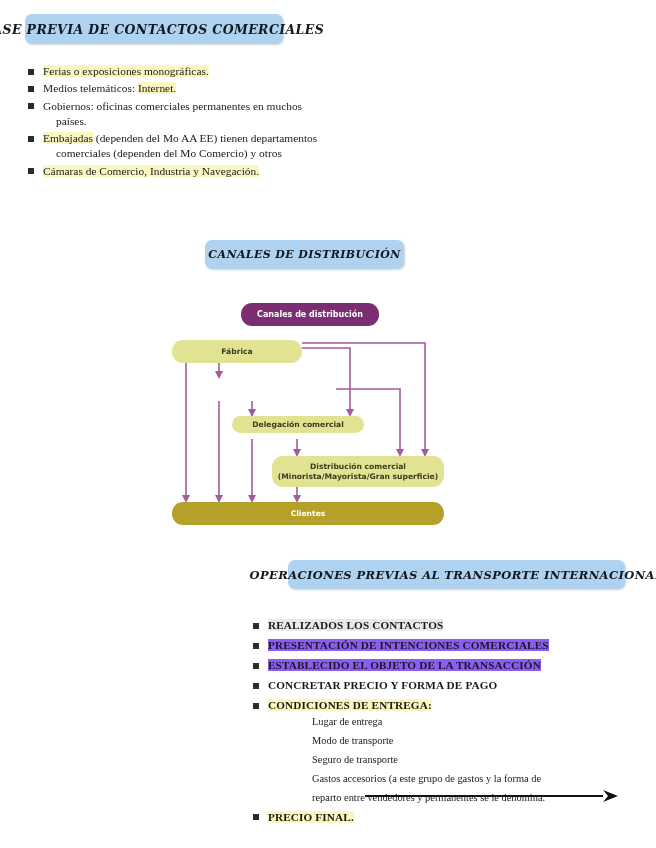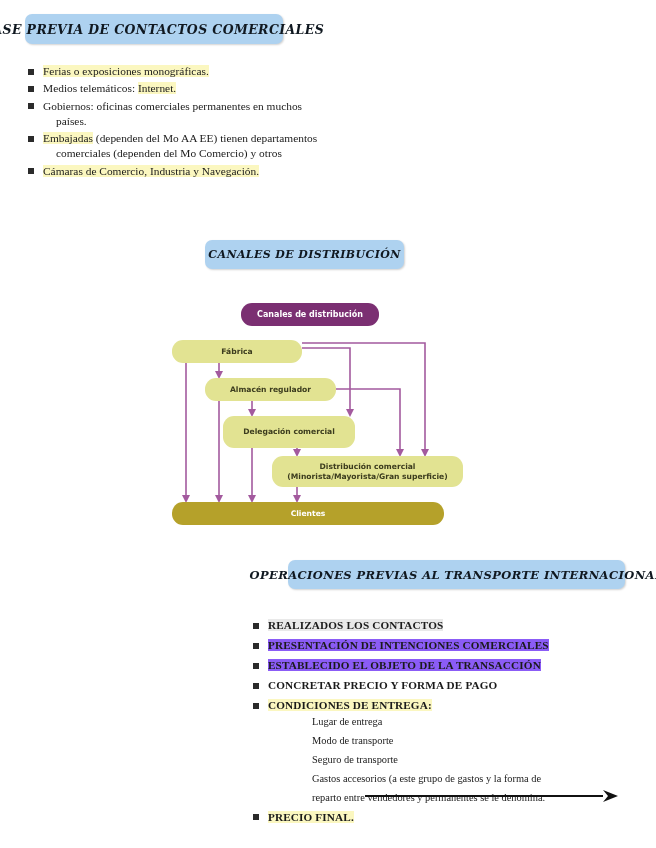--- a/index.html
+++ b/index.html
@@ -85,22 +85,22 @@
     line-height:1.25;
     z-index:3;
   }
   .n-yellow { background:#e2e392; color:#3c3c1e; }
   .n-purple { background:#7b2f72; color:#ffffff; }
   .n-olive  { background:#b5a12a; color:#ffffff; }
 
   #n-title  { left:241px; top:303px; width:138px; height:23px; font-size:8px; }
   #n-fab    { left:172px; top:340px; width:130px; height:23px; }
   #n-alm    { left:205px; top:378px; width:131px; height:23px; }
-  #n-del    { left:223px; top:416px; width:132px; height:32px; }
-  #n-dist   { left:272px; top:456px; width:191px; height:31px; }
+  #n-del    { left:232px; top:416px; width:132px; height:17px; }
+  #n-dist   { left:272px; top:456px; width:172px; height:31px; }
   #n-cli    { left:172px; top:502px; width:272px; height:23px; }
 
   #wires { position:absolute; left:0; top:0; width:656px; height:848px; z-index:2; }
 
   #bottom-arrow { position:absolute; left:365px; top:789px; width:255px; height:14px; z-index:4; }
 </style>
 </head>
 <body>
 
 <div class="page">
@@ -158,21 +158,20 @@
         <path d="M 302 343 L 425 343 L 425 453"></path>
 
         <path d="M 336 389 L 400 389 L 400 453"></path>
       </g>
     </svg>
 
     <div class="node n-purple" id="n-title">Canales de distribución</div>
 
     <div class="node n-yellow" id="n-fab">Fábrica</div>
 
-    <div class="node n-yellow" id="n-alm">Almacén regulador</div>
 
     <div class="node n-yellow" id="n-del">Delegación comercial</div>
 
     <div class="node n-yellow" id="n-dist">
       <div>
         <div>Distribución comercial</div>
         <div>(Minorista/Mayorista/Gran superficie)</div>
       </div>
     </div>
 

